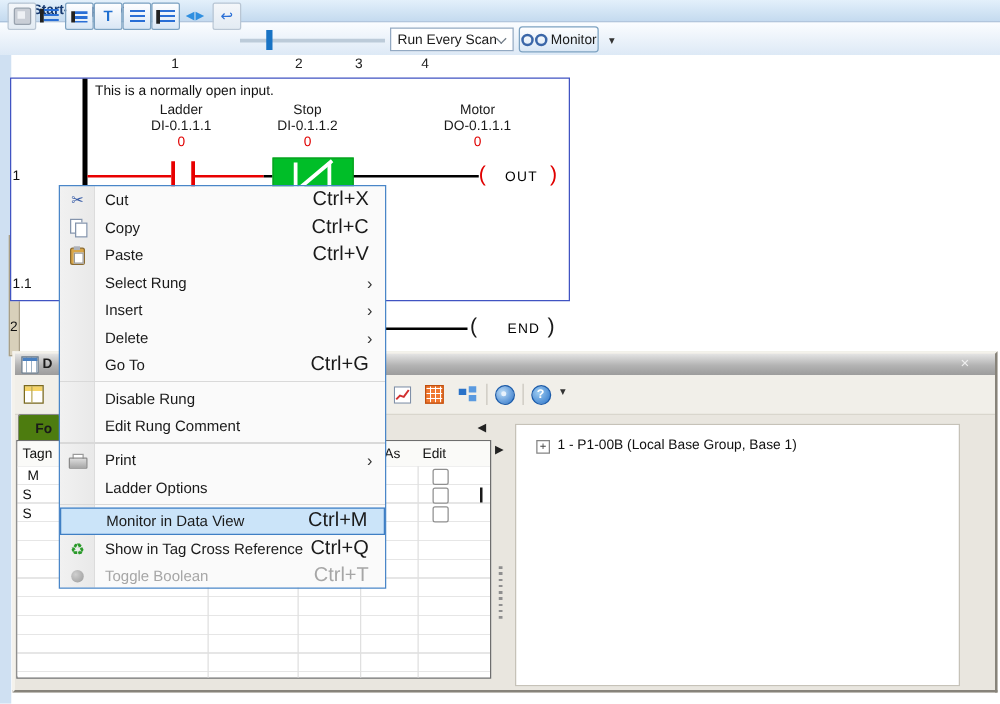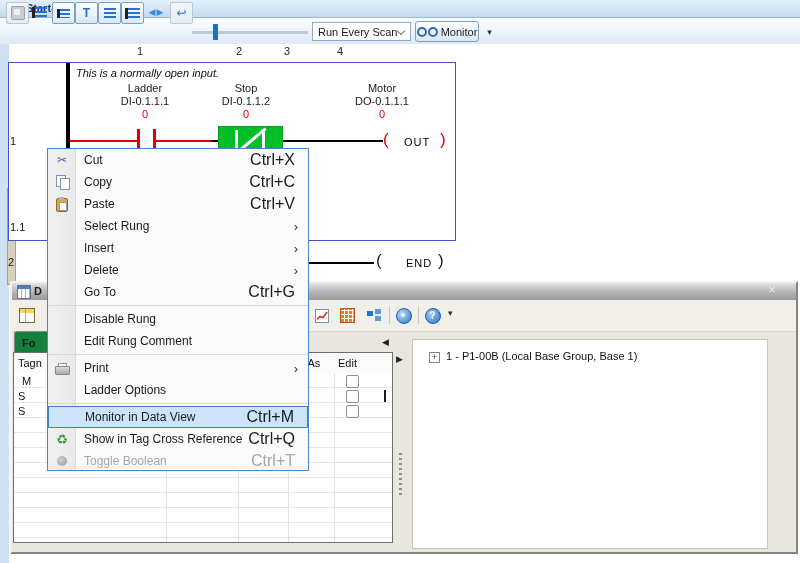--- a/index.html
+++ b/index.html
@@ -42,21 +42,21 @@
   .ic-glasses i+i{margin-left:1px;}
   .mon-caret{left:482px;top:21px;width:15px;height:21px;display:flex;align-items:center;justify-content:center;color:#333;font-size:9px;}
 
   
   .ruler-mark{top:45px;font-size:11px;color:#222;}
 
   
   .ladderbox{left:8px;top:62px;width:446px;height:177px;background:#fff;border:1px solid #4053c2;}
   .ladder-scroll{left:7px;top:188px;width:7px;height:95px;background:#d8d0ba;border:1px solid #a89f88;}
   .rail{left:66px;top:63px;width:4px;height:85px;background:#000;}
-  .comment{left:76px;top:67px;color:#111;font-style:italic;}
+  .comment{left:76px;top:67px;color:#111;}
   .taggroup{top:82px;width:100px;text-align:center;line-height:13px;}
   .tagval{color:#e00000;}
   .wire{height:2px;top:140px;}
   .wire.red{background:#e80000;}
   .wire.black{background:#000;}
   .cbar{top:129px;width:3px;height:25px;background:#e80000;}
   .greenbox{left:218px;top:126px;width:65px;height:31px;background:#00be28;border:1px solid #0a9e1e;box-sizing:border-box;}
   .gbar{top:130px;width:3px;height:23px;background:#fff;}
   .gdiag{left:233px;top:139px;width:37px;height:3px;background:#fff;transform:rotate(-40deg);}
   .paren{top:130px;font-size:17px;line-height:20px;}
@@ -86,22 +86,22 @@
   .ic-hier{width:6px;height:5px;background:#2a72c8;position:relative;margin-right:8px;margin-bottom:4px;
     box-shadow:8px -2px 0 #5a9ae0,8px 5px 0 #5a9ae0;}
   .ic-gear{width:14px;height:14px;border-radius:50%;border:1px solid #1a5aa8;
     background:radial-gradient(circle at 35% 35%,#bcdcf6,#2a72c8);position:relative;}
   .ic-gear span{position:absolute;left:4px;top:4px;width:4px;height:4px;border-radius:50%;background:#e8f2fc;display:block;}
   .ic-help{width:14px;height:14px;border-radius:50%;border:1px solid #1a5aa8;
     background:radial-gradient(circle at 35% 35%,#9ecdf2,#2a72c8);color:#fff;font-size:10px;font-weight:bold;
     text-align:center;line-height:14px;}
   .psep{top:307px;width:1px;height:17px;background:#c9c6bd;}
   .pcaret{top:308px;color:#333;font-size:9px;}
-  .ptab{left:14px;top:331px;width:35px;height:21px;background:#15803d;border:1px solid #8a8a8a;border-bottom:none;
-    border-radius:3px 3px 0 0;display:flex;align-items:flex-end;padding:0 0 3px 7px;box-sizing:border-box;font-weight:bold;}
+  .ptab{left:14px;top:331px;width:35px;height:21px;background:#4d7c0f;border:1px solid #8a8a8a;border-bottom:none;
+    border-radius:3px 3px 0 0;display:flex;align-items:flex-end;padding:0 0 3px 7px;box-sizing:border-box;font-weight:bold;justify-content:center;}
 
   
   .dgrid{left:13px;top:352px;width:380px;height:191px;background:#fff;border:1px solid #6e6e6e;box-sizing:border-box;}
   .dg-head{position:absolute;left:0;top:0;width:100%;height:20px;background:#fafaf8;border-bottom:1px solid #aaa;}
   .dg-head span{position:absolute;top:4px;color:#111;}
   .dg-rows{position:absolute;left:0;top:20px;width:100%;height:168px;
     background:repeating-linear-gradient(180deg,#fff 0 14px,#e6e6e6 14px 15px);}
   .dg-v{position:absolute;top:20px;bottom:0;width:1px;background:#e0e0e0;}
   .dg-tag{position:absolute;color:#111;}
   .cb{position:absolute;width:11px;height:11px;background:#fff;border:1px solid #8f8f8f;border-radius:2px;}

